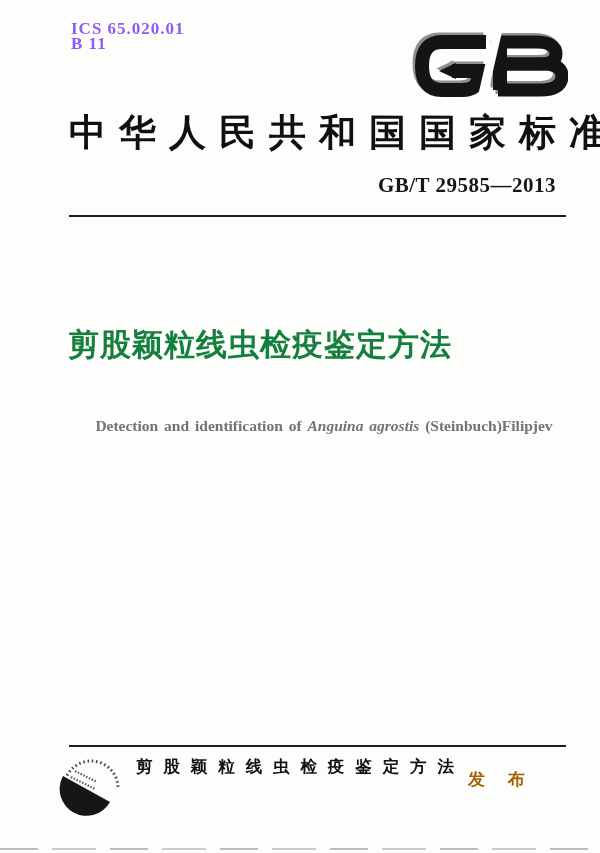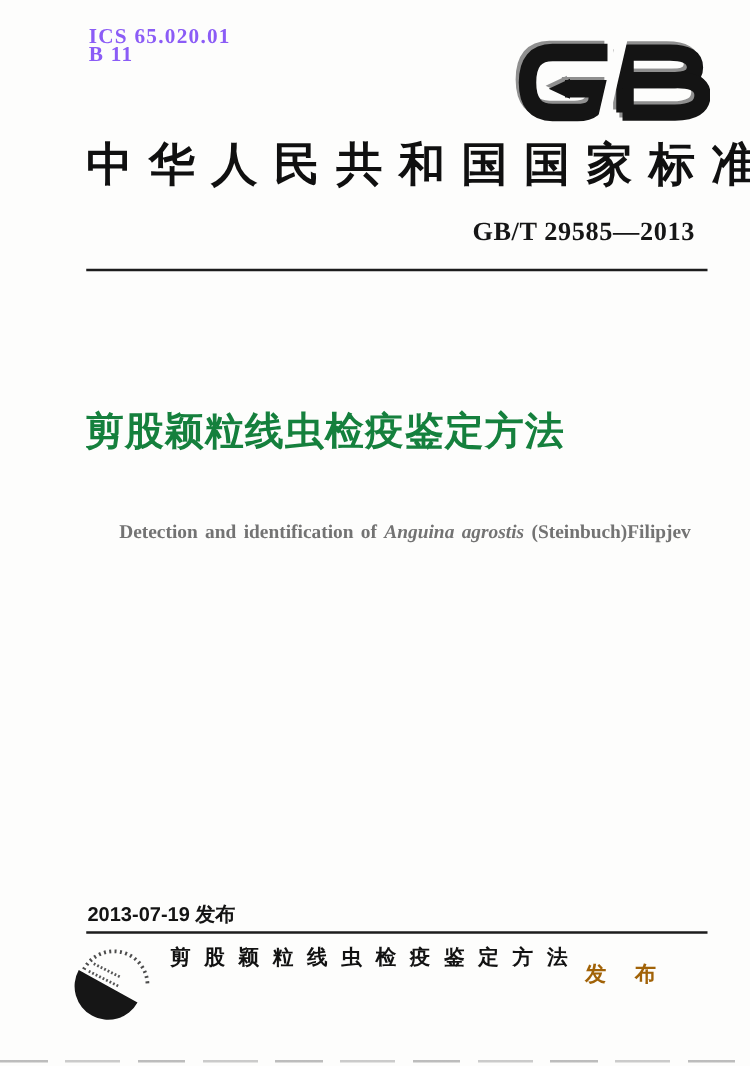--- a/index.html
+++ b/index.html
@@ -123,21 +123,20 @@
 
   <div class="std-number">GB/T 29585—2013</div>
 
   <div class="rule rule-top"></div>
 
   <div class="title-cn">剪股颖粒线虫检疫鉴定方法</div>
 
   <div class="title-en"><span>Detection and identification of </span><span class="species">Anguina agrostis</span><span> (Steinbuch)Filipjev</span></div>
 
   <div class="dates">
-    <span>2013-07-19 发布</span>
   </div>
 
   <div class="rule rule-bottom"></div>
 
   <div class="seal">
     <svg width="76" height="64" viewBox="0 0 76 64" xmlns="http://www.w3.org/2000/svg">
 
       <path d="M 10,36 A 27 27 0 0 1 64,36" fill="none" stroke="#4c4c4c" stroke-width="3" stroke-dasharray="1.6 2.7"></path>
 
       <path d="M 21,19 L 43,30" fill="none" stroke="#565656" stroke-width="2.2" stroke-dasharray="1.5 1.6"></path>

